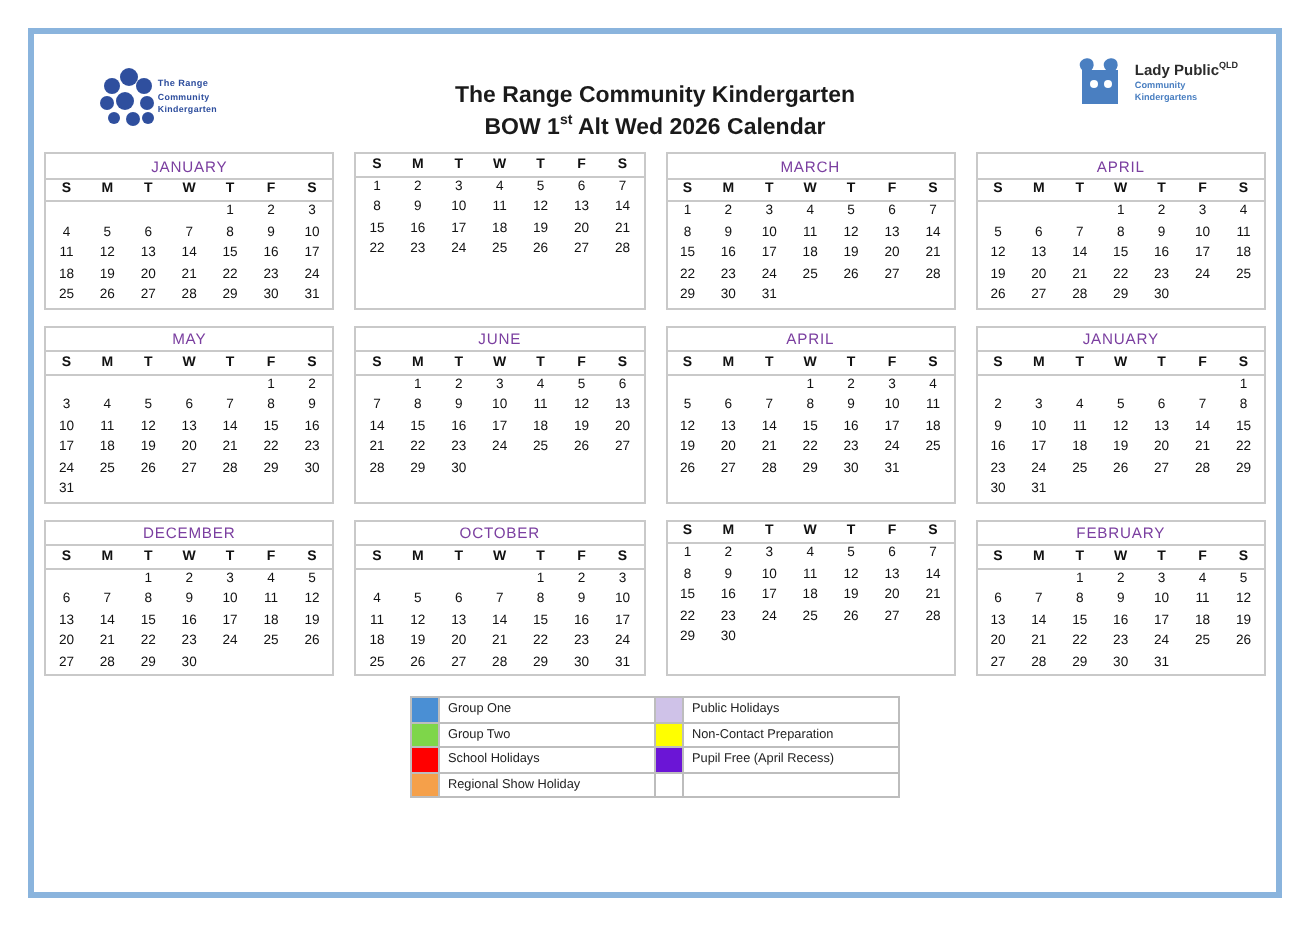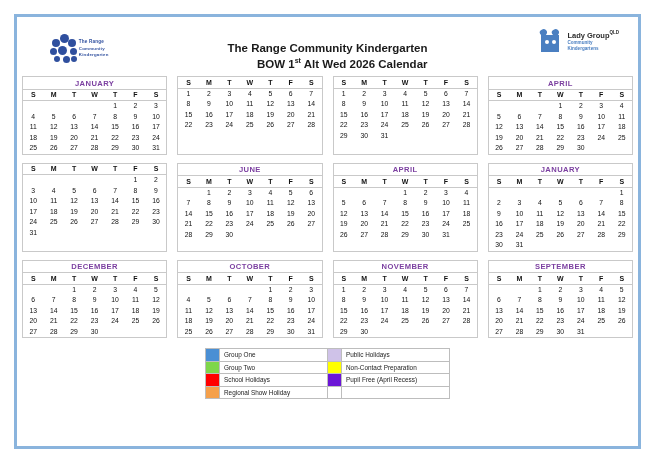--- a/index.html
+++ b/index.html
@@ -29,21 +29,21 @@
   }
 
   
   .header {
     position:relative;
     height:52px;
     display:flex;
     align-items:center;
     justify-content:center;
   }
-  .title-block { text-align:right; line-height:1.35;margin-top:17px; }
+  .title-block { text-align:center; line-height:1.35;margin-top:17px; }
   .title-line {
     font-size:11.5px;
     font-weight:bold;
     color:#1a1a1a;
     white-space:nowrap;
   }
   .title-line sup { font-size:7px; vertical-align:super; }
 
   .logo-left {
     position:absolute;
@@ -96,21 +96,21 @@
     row-gap:8px;
     margin-top:2px;
   }
   .month {
     border:1px solid #c9c9c9;
     background:#ffffff;
   }
   .month-name {
     text-align:center;
     font-size:7.6px;
-    font-weight:bold;
+    font-weight:normal;
     color:#7b3fa0;
     letter-spacing:.4px;
     padding:1.5px 0 1px;
     border-bottom:1px solid #c9c9c9;
   }
   table.mt {
     border-collapse:collapse;
     width:100%;
     table-layout:fixed;
   }
@@ -202,21 +202,21 @@
 
       <div class="logo-right">
         <div class="gowrie-mark">
           <span class="g-h" style="left:3px;top:1px;"></span>
           <span class="g-h" style="left:15px;top:1px;"></span>
           <span class="g-sq"></span>
           <span class="g-dot" style="left:8px;top:12px;"></span>
           <span class="g-dot" style="left:15px;top:12px;"></span>
         </div>
         <div class="gowrie-text">
-          <div class="gowrie-name"><span>Lady Group</span><sup>QLD</sup></div>
+          <div class="gowrie-name"><span>Lady Public</span><sup>QLD</sup></div>
           <div class="gowrie-sub">Community</div>
           <div class="gowrie-sub">Kindergartens</div>
         </div>
       </div>
     </div>
 
     <div class="cal-grid" id="cal-grid">
         <div class="month">
           <div class="month-name">JANUARY</div>
           <table class="mt">
@@ -336,20 +336,21 @@
                 <td class="empty">&nbsp;</td>
                 <td class="empty">&nbsp;</td>
                 <td class="empty">&nbsp;</td>
                 <td class="empty">&nbsp;</td>
                 <td class="empty">&nbsp;</td>
               </tr>
             </tbody>
           </table>
         </div>
         <div class="month">
+          <div class="month-name">MARCH</div>
           <table class="mt">
             <thead>
               <tr>
                 <th>S</th>
                 <th>M</th>
                 <th>T</th>
                 <th>W</th>
                 <th>T</th>
                 <th>F</th>
                 <th>S</th>
@@ -461,20 +462,21 @@
                 <td class="g1">28</td>
                 <td class="g2">29</td>
                 <td class="g2">30</td>
                 <td class="empty">&nbsp;</td>
                 <td class="empty">&nbsp;</td>
               </tr>
             </tbody>
           </table>
         </div>
         <div class="month">
+          <div class="month-name">MAY</div>
           <table class="mt">
             <thead>
               <tr>
                 <th>S</th>
                 <th>M</th>
                 <th>T</th>
                 <th>W</th>
                 <th>T</th>
                 <th>F</th>
                 <th>S</th>
@@ -856,21 +858,20 @@
                 <td class="g1">27</td>
                 <td class="g2">28</td>
                 <td class="g2">29</td>
                 <td class="g2">30</td>
                 <td class="">31</td>
               </tr>
             </tbody>
           </table>
         </div>
         <div class="month">
-          <div class="month-name">NOVEMBER</div>
           <table class="mt">
             <thead>
               <tr>
                 <th>S</th>
                 <th>M</th>
                 <th>T</th>
                 <th>W</th>
                 <th>T</th>
                 <th>F</th>
                 <th>S</th>
@@ -919,21 +920,21 @@
                 <td class="empty">&nbsp;</td>
                 <td class="empty">&nbsp;</td>
                 <td class="empty">&nbsp;</td>
                 <td class="empty">&nbsp;</td>
                 <td class="empty">&nbsp;</td>
               </tr>
             </tbody>
           </table>
         </div>
         <div class="month">
-          <div class="month-name">SEPTEMBER</div>
+          <div class="month-name">FEBRUARY</div>
           <table class="mt">
             <thead>
               <tr>
                 <th>S</th>
                 <th>M</th>
                 <th>T</th>
                 <th>W</th>
                 <th>T</th>
                 <th>F</th>
                 <th>S</th>

